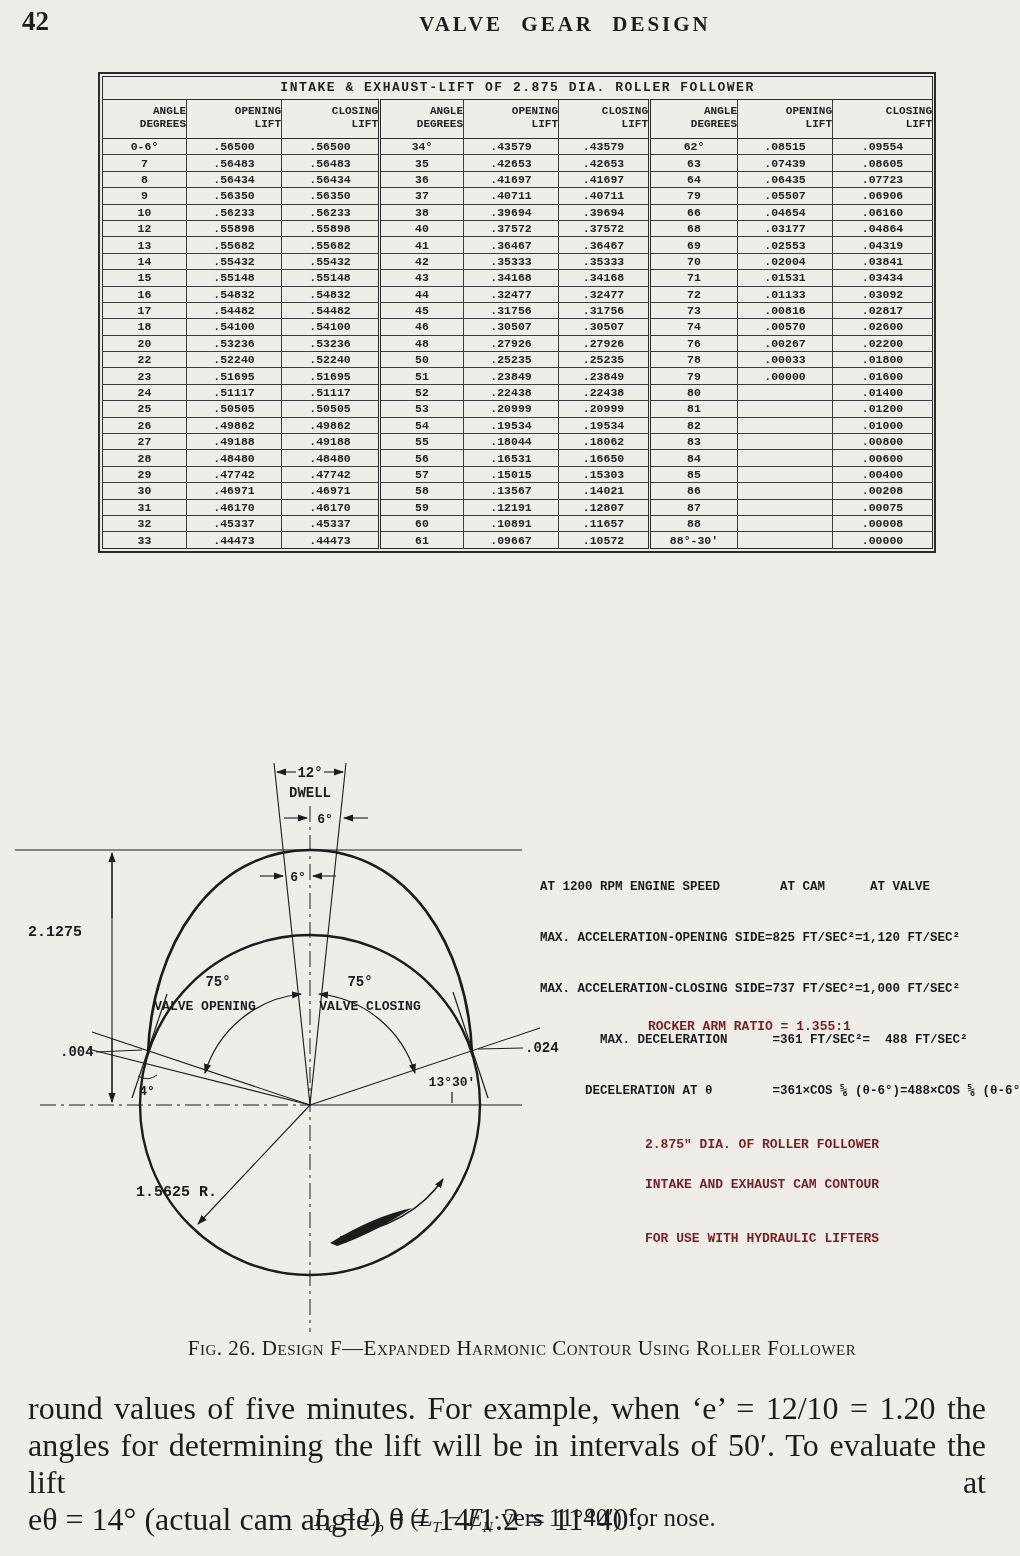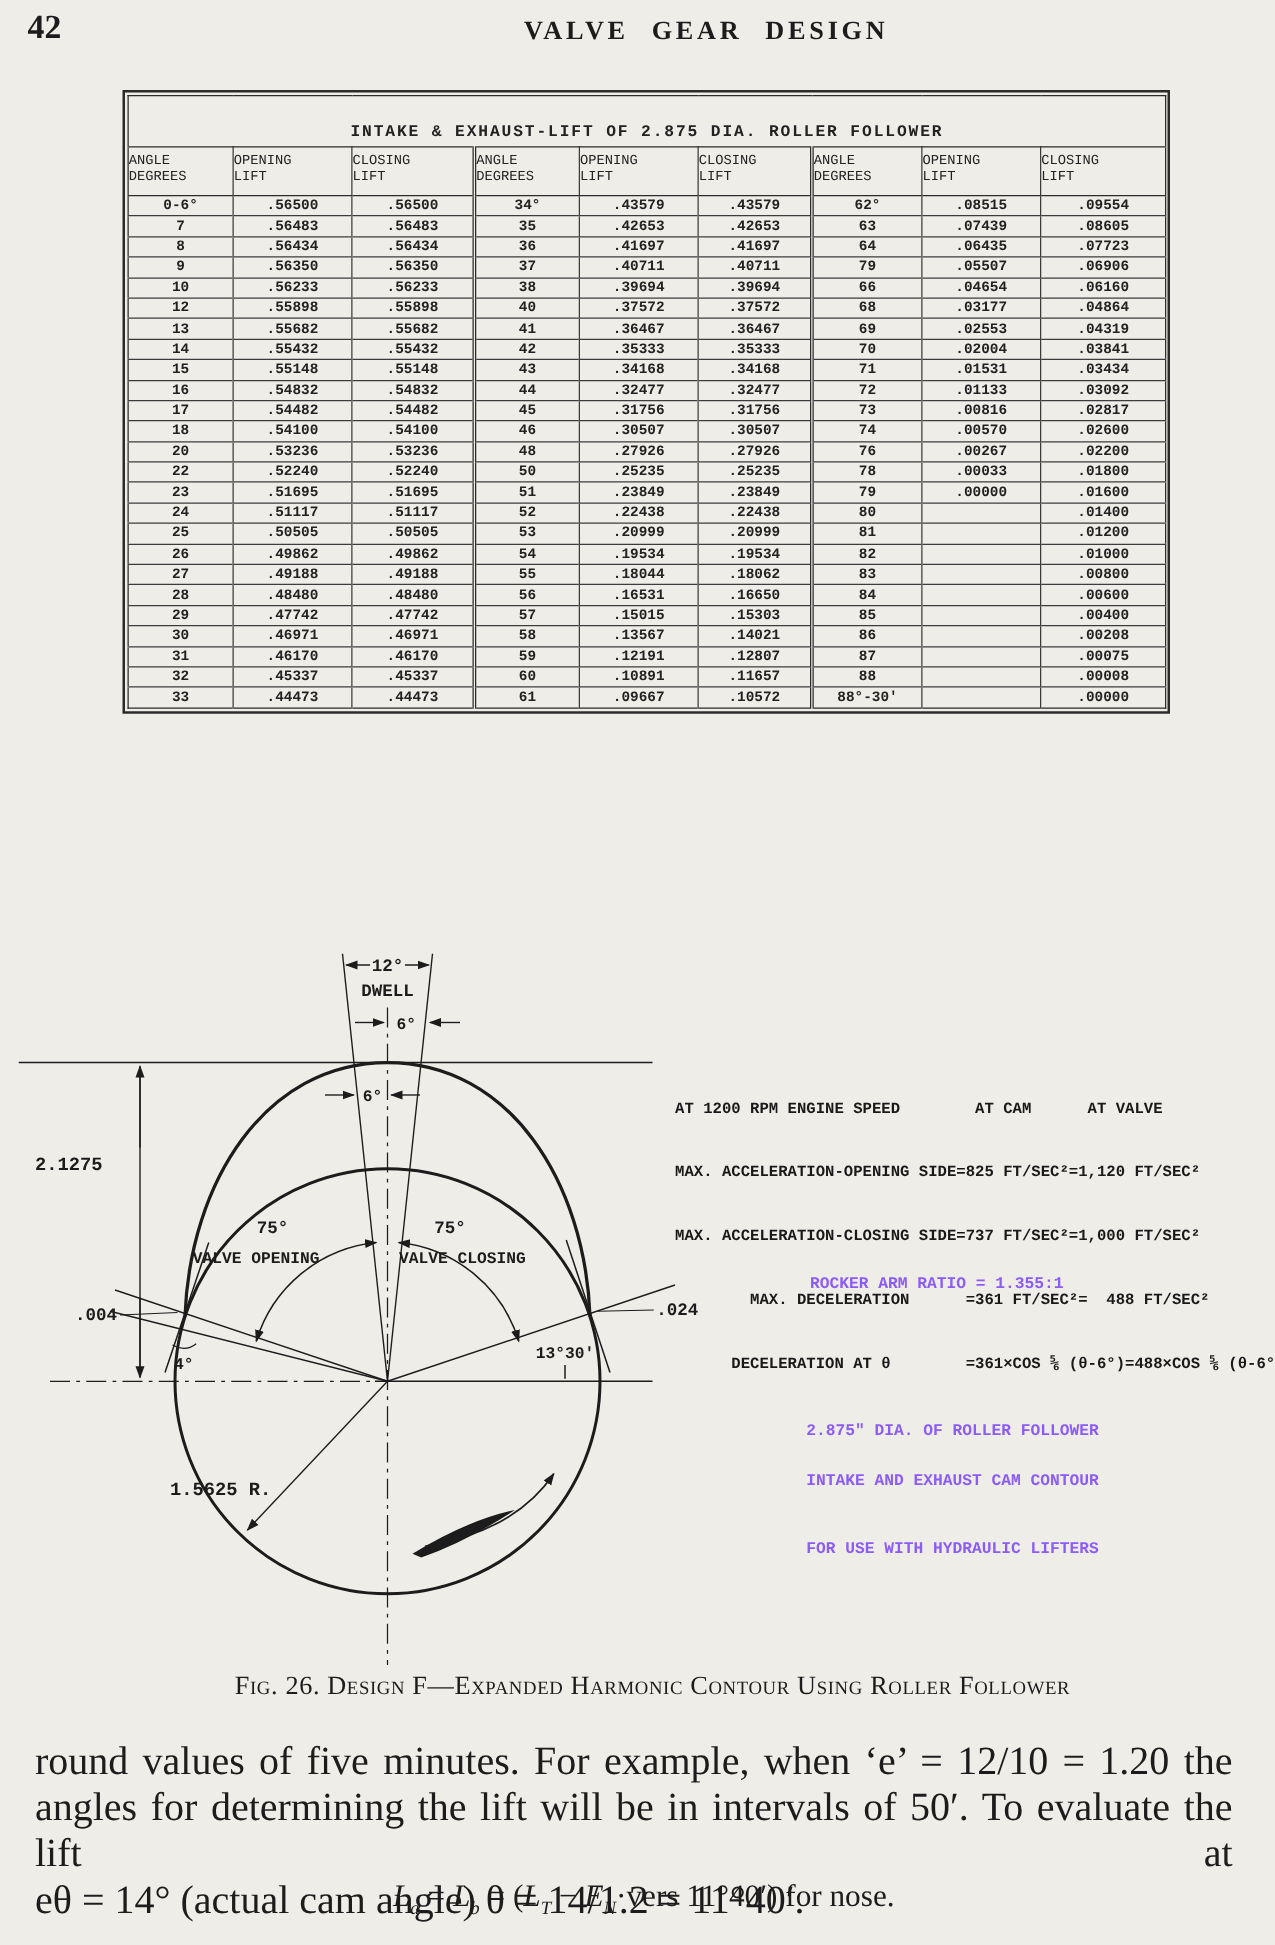--- a/index.html
+++ b/index.html
@@ -6,36 +6,36 @@
   body{width:1020px;height:1556px;position:relative;background:#efede8;color:#1c1c1c;
        font-family:"Liberation Serif",serif;overflow:hidden;}
   .page-number{position:absolute;left:22px;top:6px;font-size:27px;font-weight:bold;}
   .running-head{position:absolute;left:0;right:0;top:12px;text-align:center;
        transform:translateX(55px);font-size:21px;font-weight:bold;letter-spacing:3px;word-spacing:10px;}
 
   
   .table-wrap{position:absolute;left:98px;top:72px;width:830px;border:2px solid #2b2b2b;padding:2px;}
   table.lift{border-collapse:collapse;width:100%;border:1.5px solid #2b2b2b;
        font-family:"Liberation Mono",monospace;color:#222;table-layout:fixed;}
-  th.title-cell{font-size:13px;font-weight:bold;letter-spacing:1.5px;padding:21px 0 4px;
+  th.title-cell{font-size:13px;font-weight:bold;letter-spacing:1.5px;padding:3px 0 4px;
        border-bottom:1.5px solid #2b2b2b;text-align:center;}
-  tr.hdr th{font-size:11px;line-height:13px;font-weight:normal;padding:5px 0 7px;
-       border-bottom:1.5px solid #2b2b2b;text-align:left;}
+  tr.hdr th{font-size:11px;line-height:13px;font-weight:bold;padding:5px 0 7px;
+       border-bottom:1.5px solid #2b2b2b;text-align:right;}
   table.lift td{font-size:11.5px;font-weight:bold;height:15.4px;text-align:center;
        border-top:1px solid #3c3c3c;padding:0;white-space:nowrap;overflow:hidden;}
   .vl{border-left:1px solid #3c3c3c;}
   .gs{border-left:3px double #2b2b2b;}
 
   
   svg.fig{position:absolute;left:0;top:748px;}
   svg.fig text{font-family:"Liberation Mono",monospace;fill:#1c1c1c;}
   .notes{position:absolute;left:540px;top:845px;font-family:"Liberation Mono",monospace;
        font-size:12.5px;line-height:17px;white-space:pre;color:#191919;font-weight:bold;}
   .note-block{position:absolute;font-family:"Liberation Mono",monospace;font-size:13px;
-       line-height:18px;white-space:pre;color:#8b5cf6;font-weight:bold;}
+       line-height:18px;white-space:pre;color:#7f1d1d;font-weight:bold;}
   .caption{position:absolute;left:0;right:0;top:1336px;text-align:center;transform:translateX(12px);
        font-variant:small-caps;font-size:21px;letter-spacing:.5px;}
   .bodytext{position:absolute;left:28px;top:1390px;width:958px;font-size:32px;line-height:37px;}
   .bodytext .just{text-align:justify;text-align-last:justify;}
   .equation{position:absolute;left:0;right:0;top:1504px;text-align:center;transform:translateX(5px);
        font-size:25px;}
   .equation .it{font-style:italic;}
   .equation sub{font-style:italic;font-size:15px;}
 </style>
 </head>

